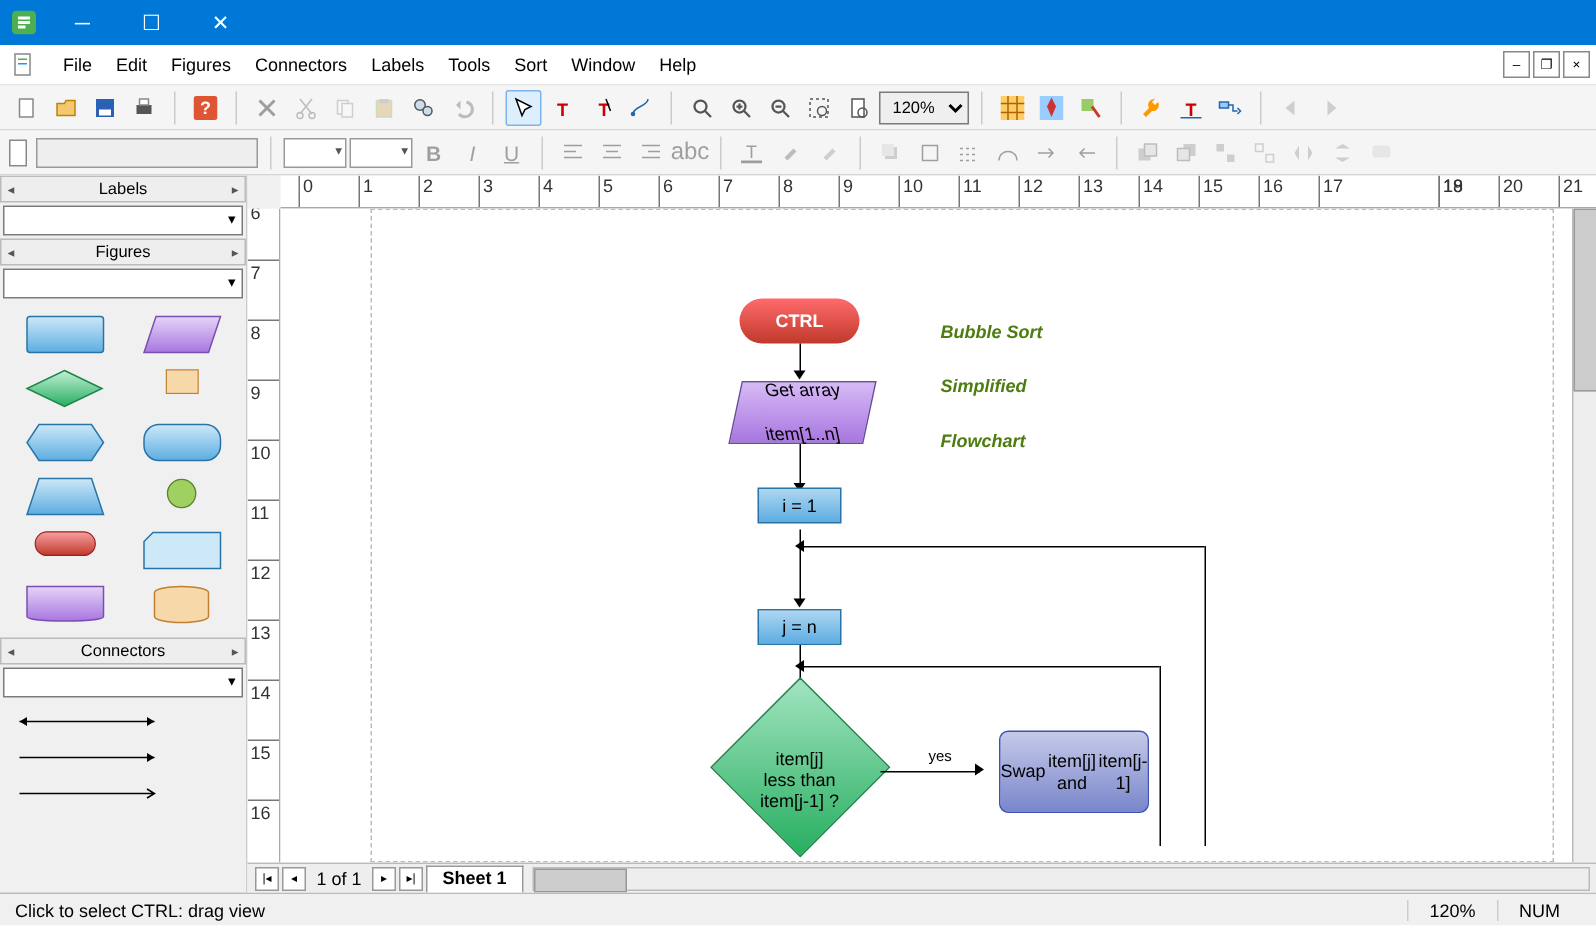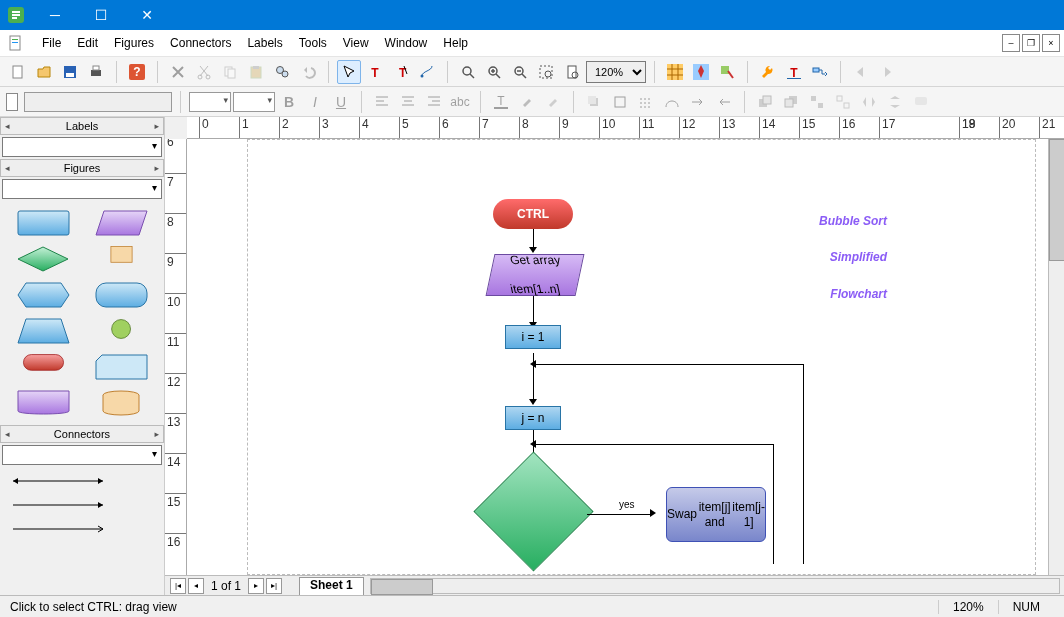--- a/index.html
+++ b/index.html
@@ -46,26 +46,26 @@
 .node{position:absolute;display:flex;align-items:center;justify-content:center;font-size:10px;color:#000;text-align:center;line-height:1.2}
 .termin{width:80px;height:30px;border-radius:15px;background:linear-gradient(#ff6b6b,#c0392b);color:#fff;font-weight:600}
 .io{width:90px;height:42px;background:linear-gradient(#d6baf5,#a876e0);transform:skewX(-12deg);border:1px solid #6b4aa0}
 .io span{transform:skewX(12deg);display:block}
 .proc{width:56px;height:24px;background:linear-gradient(#aed6f1,#5dade2);border:1px solid #2874a6}
 .dec{width:120px;height:80px;position:absolute}
 .dec .diamond{width:85px;height:85px;background:linear-gradient(135deg,#a2e4c0,#27ae60);border:1px solid #1e8449;transform:rotate(45deg);position:absolute;left:18px;top:-2px}
 .dec .dtxt{position:absolute;width:100%;text-align:center;top:28px;font-size:9px}
 .swap{width:100px;height:55px;background:linear-gradient(#c5cae9,#7986cb);border:1px solid #3f51b5;border-radius:6px}
 .lbl{position:absolute;font-size:10px}
-.bigtitle{position:absolute;left:440px;top:60px;width:260px;color:#8b5cf6;font-family:Georgia,serif;font-style:italic;font-weight:bold;font-size:26px;text-align:right;line-height:1.4}
+.bigtitle{position:absolute;left:440px;top:60px;width:260px;color:#4d7c0f;font-family:Georgia,serif;font-style:italic;font-weight:bold;font-size:26px;text-align:left;line-height:1.4}
 .arrow{position:absolute;background:#000}
 .arrowhead{position:absolute;width:0;height:0;border-left:4px solid transparent;border-right:4px solid transparent;border-top:6px solid #000}
 .sheetbar{height:20px;background:#eee;border-top:1px solid #bbb;display:flex;align-items:center;padding:0 4px;font-size:11px}
 .sheetbar .nav{width:16px;height:16px;border:1px solid #999;background:#fff;margin:0 1px;display:flex;align-items:center;justify-content:center;font-size:8px}
-.sheetbar .tab{height:18px;padding:0 10px;background:#fff;border:1px solid #999;border-bottom:none;margin-left:16px;font-weight:600}
+.sheetbar .tab{height:18px;padding:0 10px;background:#fff;border:1px solid #999;border-bottom:none;margin-left:1px;font-weight:600}
 .hscroll{flex:1;height:16px;background:#eee;border:1px solid #bbb;margin-left:6px;position:relative}
 .hscroll::before{content:"";position:absolute;left:0;width:60px;height:100%;background:#ccc;border:1px solid #999}
 .status{height:22px;background:#f0f0f0;border-top:1px solid #bbb;display:flex;align-items:center;padding:0 10px;font-size:11px}
 .status .spacer{flex:1}
 .status .cell{padding:0 14px;border-left:1px solid #ccc}
 .vscroll{width:16px;background:#eee;border-left:1px solid #bbb;position:relative}
 .vscroll::before{content:"";position:absolute;top:0;height:120px;width:100%;background:#ccc;border:1px solid #999}
 svg{display:block}
 .navarrow{width:12px;height:18px;border:1px solid #888;margin-right:4px;background:#fff}
 </style>
@@ -91,21 +91,21 @@
         <rect x="4" y="4" width="6" height="1" fill="#4caf50"></rect>
         <rect x="4" y="7" width="6" height="1" fill="#2196f3"></rect>
       </svg>
   </span>
   <div class="mitem">File</div>
   <div class="mitem">Edit</div>
   <div class="mitem">Figures</div>
   <div class="mitem">Connectors</div>
   <div class="mitem">Labels</div>
   <div class="mitem">Tools</div>
-  <div class="mitem">View</div>
+  <div class="mitem">Sort</div>
   <div class="mitem">Window</div>
   <div class="mitem">Help</div>
   <div class="mdi">
     <div class="mdibtn">–</div>
     <div class="mdibtn">❐</div>
     <div class="mdibtn">×</div>
   </div>
 </div>
 
 <div class="toolbar">
@@ -306,21 +306,21 @@
       <svg width="14" height="14">
         <path d="M1 2h12M3 6h8M1 10h12" stroke="#000"></path>
       </svg>
     </div>
   <div class="tbtn">
       <svg width="14" height="14">
         <path d="M1 2h12M5 6h8M1 10h12" stroke="#000"></path>
       </svg>
     </div>
   <div class="tbtn">
-      <span style="font-size:12px">abc</span>
+      <span style="font-size:16px">abc</span>
     </div>
   <div class="sep"></div>
   <div class="tbtn">
       <svg width="14" height="14">
         <text x="7" y="10" text-anchor="middle" font-size="11">T</text>
         <rect y="12" width="14" height="2" fill="#000"></rect>
       </svg>
     </div>
   <div class="tbtn">
       <svg width="14" height="14">
@@ -567,20 +567,21 @@
           </div>
         <div class="arrow" style="left:346px;top:291px;width:1px;height:46px"></div>
         <div class="arrowhead" style="left:342px;top:335px"></div>
 
         <div class="arrow" style="left:346px;top:305px;width:240px;height:1px"></div>
         <div class="arrow" style="left:586px;top:305px;width:1px;height:120px"></div>
         <div class="arrowhead" style="left:342px;top:302px;transform:rotate(90deg)"></div>
 
         <div class="dec" style="left:286px;top:332px">
           <div class="diamond"></div>
+          <div class="dtxt"><span>item[j]</span><br><span>less than</span><br><span>item[j-1] ?</span></div>
         </div>
 
         <div class="arrow" style="left:400px;top:375px;width:66px;height:1px"></div>
         <div class="arrowhead" style="left:462px;top:371px;transform:rotate(-90deg)"></div>
         <div class="lbl" style="left:432px;top:360px">yes</div>
 
         <div class="node swap" style="left:479px;top:348px">
             <span>Swap</span>
             <br>
             <span>item[j] and</span>

